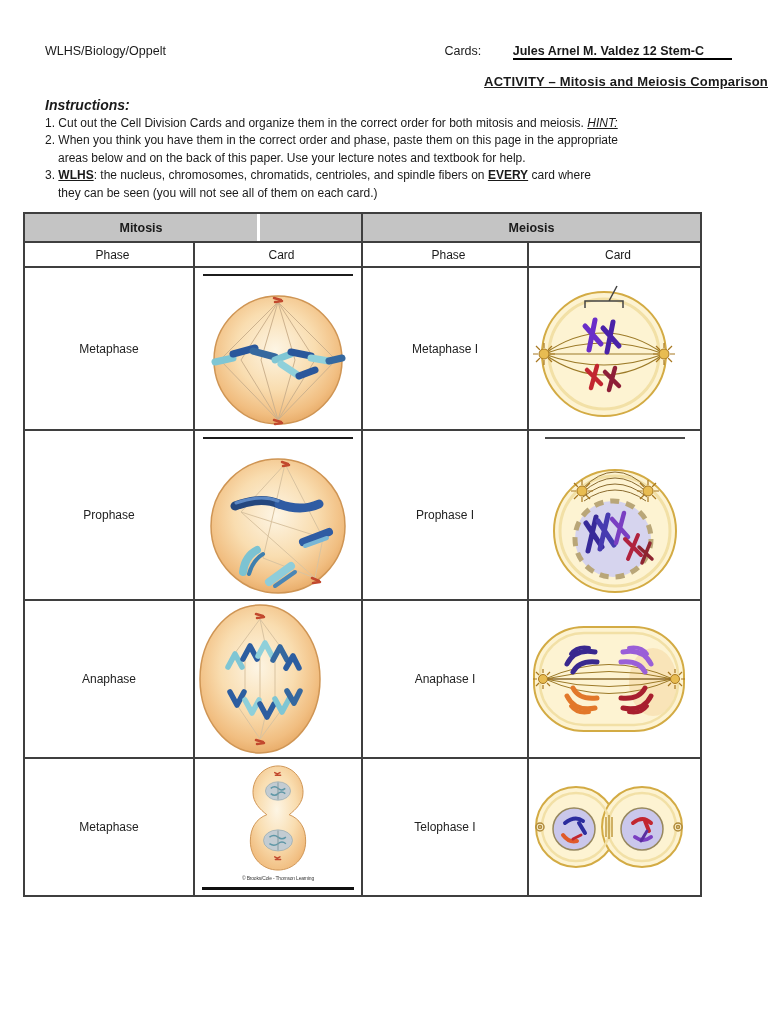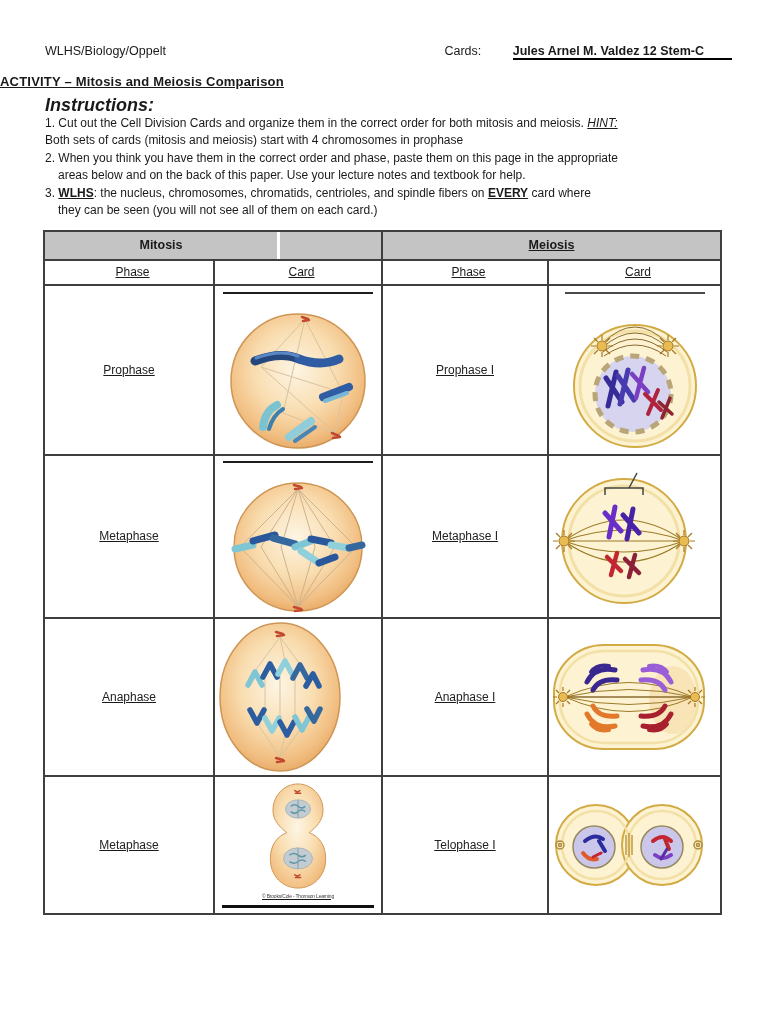--- a/index.html
+++ b/index.html
@@ -9,33 +9,32 @@
     font-family:"Liberation Sans", sans-serif; color:#1a1a1a;
     position:relative; overflow:hidden;
   }
   .topbar {
     display:flex; justify-content:space-between; align-items:flex-end;
     padding:44px 36px 0 45px; font-size:12.5px;gap:16px;
   }
   .name-wrap { white-space:nowrap; }
   .name-value { font-weight:700; border-bottom:2px solid #000; padding-right:28px;margin-left:28px; }
   .doc-title {
-    text-align:left; font-weight:700; font-size:13px; margin-top:16px;
+    text-align:right; font-weight:700; font-size:13px; margin-top:16px;
     text-decoration:underline; letter-spacing:.2px;
   }
   .instructions { margin:8px 40px 0 45px; font-size:12px; line-height:17.5px; }
-  .ins-head { font-weight:700; font-style:italic; font-size:18px; }
+  .ins-head { font-weight:700; font-style:italic; font-size:14px; }
   .indent { padding-left:13px; }
   .hint { font-style:italic; text-decoration:underline; }
   .bu { font-weight:700; text-decoration:underline; }
 
   table.cmp {
     border-collapse:collapse; table-layout:fixed;
-    margin:10px 0 0 43px;
-    text-decoration:underline;
+    margin:10px 0 0 23px;
   }
   table.cmp td { border:2px solid #3f3f3f; padding:0; }
   tr.ghead td {
     background:#c4c4c4; font-weight:700; font-size:12.5px;
     text-align:center; height:29px; vertical-align:middle;
   }
   td.mit-head { position:relative; }
   td.mit-head .mit-label {
     position:absolute; left:0; top:0; width:232px; height:100%;
     display:flex; align-items:center; justify-content:center;
@@ -61,21 +60,20 @@
   <div class="topbar">
     <span>WLHS/Biology/Oppelt</span>
     <span class="name-wrap"><span>Cards:</span>&nbsp;<span class="name-value">Jules Arnel M. Valdez 12 Stem-C</span></span>
   </div>
 
   <div class="doc-title">ACTIVITY – Mitosis and Meiosis Comparison</div>
 
   <div class="instructions">
     <div class="ins-head">Instructions:</div>
     <div><span>1. Cut out the Cell Division Cards and organize them in the correct order for both mitosis and meiosis. </span><span class="hint">HINT:</span></div>
-    <div>Both sets of cards (mitosis and meiosis) start with 4 chromosomes in prophase</div>
     <div>2. When you think you have them in the correct order and phase, paste them on this page in the appropriate</div>
     <div class="indent">areas below and on the back of this paper. Use your lecture notes and textbook for help.</div>
     <div><span>3. </span><span class="bu">WLHS</span><span>:  the nucleus, chromosomes, chromatids, centrioles, and spindle fibers on </span><span class="bu">EVERY</span><span> card where</span></div>
     <div class="indent">they can be seen (you will not see all of them on each card.)</div>
   </div>
 
   <table class="cmp">
     <colgroup>
         <col style="width:170px">
         <col style="width:168px">
@@ -90,91 +88,20 @@
         <div class="split"></div>
       </td>
       <td colspan="2">Meiosis</td>
     </tr>
 
     <tr class="chead">
       <td>Phase</td>
       <td>Card</td>
       <td>Phase</td>
       <td>Card</td>
-    </tr>
-
-    <tr style="height:170px">
-      <td class="phase-cell">Prophase</td>
-      <td class="card-cell">
-        <div class="card-stack">
-          <div class="cutline"></div>
-          <svg width="150" height="146" viewBox="0 0 150 146">
-            <defs>
-                  <radialGradient id="ga" cx="48%" cy="42%" r="62%">
-              <stop offset="0" stop-color="#fdf5e4"></stop>
-                    <stop offset=".5" stop-color="#f9ddb0"></stop>
-              <stop offset=".82" stop-color="#f1be81"></stop>
-                    <stop offset="1" stop-color="#e5a560"></stop>
-            </radialGradient>
-                </defs>
-            <circle cx="75" cy="75" r="67" fill="url(#ga)" stroke="#cf9554" stroke-width="1.5"></circle>
-            <g stroke="#d9c3a0" stroke-width="1" fill="none">
-              <path d="M82,13 L38,61 M82,13 L120,87 M82,13 L60,107 M112,127 L38,61 M112,127 L120,87 M112,127 L60,107 M38,61 L120,87"></path>
-            </g>
-            <g stroke-linecap="round" fill="none">
-              <path d="M32,55 q26,-10 44,-2" stroke="#24477e" stroke-width="9"></path>
-              <path d="M76,53 q22,8 40,0" stroke="#2f5ca3" stroke-width="9"></path>
-              <path d="M33,52 q25,-9 42,-2" stroke="#5b87c4" stroke-width="3"></path>
-              <path d="M100,91 l26,-10" stroke="#2f5ca3" stroke-width="8"></path>
-              <path d="M102,95 l22,-8" stroke="#79b7d6" stroke-width="4"></path>
-              <path d="M40,121 q2,-16 14,-22" stroke="#7cc3d2" stroke-width="8"></path>
-              <path d="M46,123 q4,-14 14,-20" stroke="#3f7fae" stroke-width="4"></path>
-              <path d="M66,131 l22,-16" stroke="#8fcdda" stroke-width="8"></path>
-              <path d="M72,135 l20,-14" stroke="#4a86b5" stroke-width="4"></path>
-            </g>
-            <g stroke="#c2492e" stroke-width="2.5" stroke-linecap="round" fill="none">
-              <path d="M79,11 l6,2 M80,15 l6,-1"></path>
-              <path d="M109,127 l7,3 M110,132 l7,-1"></path>
-            </g>
-          </svg>
-        </div>
-      </td>
-      <td class="phase-cell">Prophase I</td>
-      <td class="card-cell">
-        <div class="card-stack">
-          <div class="cutline thin"></div>
-          <svg width="150" height="146" viewBox="0 0 150 146">
-            <circle cx="75" cy="80" r="61" fill="#fdf3d2" stroke="#d3ab44" stroke-width="2"></circle>
-            <circle cx="75" cy="80" r="55" fill="none" stroke="#f2e0a6" stroke-width="3"></circle>
-            <circle cx="73" cy="88" r="38" fill="#d6d4ee" stroke="#b9a678" stroke-width="5" stroke-dasharray="9 7"></circle>
-            <g stroke-linecap="round" fill="none">
-              <path d="M56,66 L48,100 M46,72 L62,96" stroke="#372a99" stroke-width="5"></path>
-              <path d="M68,64 L60,98 M58,70 L74,94" stroke="#473bb0" stroke-width="5"></path>
-              <path d="M84,62 L76,92 M72,68 L88,86" stroke="#7a3fc2" stroke-width="4.5"></path>
-              <path d="M98,84 L88,108 M85,88 L101,104" stroke="#b0233e" stroke-width="4"></path>
-              <path d="M110,92 L102,112 M99,96 L112,108" stroke="#8e2430" stroke-width="3.5"></path>
-            </g>
-            <g stroke="#8a6b2f" stroke-width="1" fill="none">
-              <path d="M42,38 Q75,4 108,38 M42,42 Q75,12 108,42 M43,46 Q75,20 107,46 M44,50 Q75,28 106,50"></path>
-            </g>
-            <g transform="translate(42,40)">
-                  <circle r="5" fill="#e8bc52" stroke="#a87820"></circle>
-                  <g stroke="#a87820" stroke-width="1.2">
-                    <path d="M0,-6 V-11 M4,-4 L8,-8 M6,0 H11 M4,4 L8,8 M0,6 V11 M-4,4 L-8,8 M-6,0 H-11 M-4,-4 L-8,-8"></path>
-                  </g>
-                </g>
-            <g transform="translate(108,40)">
-                  <circle r="5" fill="#e8bc52" stroke="#a87820"></circle>
-                  <g stroke="#a87820" stroke-width="1.2">
-                    <path d="M0,-6 V-11 M4,-4 L8,-8 M6,0 H11 M4,4 L8,8 M0,6 V11 M-4,4 L-8,8 M-6,0 H-11 M-4,-4 L-8,-8"></path>
-                  </g>
-                </g>
-          </svg>
-        </div>
-      </td>
     </tr>
 
     <tr style="height:163px">
       <td class="phase-cell">Metaphase</td>
       <td class="card-cell">
         <div class="card-stack">
           <div class="cutline"></div>
           <svg width="150" height="140" viewBox="0 0 150 140">
             <defs>
                   <radialGradient id="gb" cx="48%" cy="42%" r="62%">
@@ -233,20 +160,91 @@
           <g transform="translate(135,80)">
                 <circle r="5" fill="#e8bc52" stroke="#a87820"></circle>
                 <g stroke="#a87820" stroke-width="1.2">
                   <path d="M0,-6 V-11 M4,-4 L8,-8 M6,0 H11 M4,4 L8,8 M0,6 V11 M-4,4 L-8,8 M-6,0 H-11 M-4,-4 L-8,-8"></path>
                 </g>
               </g>
         </svg>
       </td>
     </tr>
 
+    <tr style="height:170px">
+      <td class="phase-cell">Prophase</td>
+      <td class="card-cell">
+        <div class="card-stack">
+          <div class="cutline"></div>
+          <svg width="150" height="146" viewBox="0 0 150 146">
+            <defs>
+                  <radialGradient id="ga" cx="48%" cy="42%" r="62%">
+              <stop offset="0" stop-color="#fdf5e4"></stop>
+                    <stop offset=".5" stop-color="#f9ddb0"></stop>
+              <stop offset=".82" stop-color="#f1be81"></stop>
+                    <stop offset="1" stop-color="#e5a560"></stop>
+            </radialGradient>
+                </defs>
+            <circle cx="75" cy="75" r="67" fill="url(#ga)" stroke="#cf9554" stroke-width="1.5"></circle>
+            <g stroke="#d9c3a0" stroke-width="1" fill="none">
+              <path d="M82,13 L38,61 M82,13 L120,87 M82,13 L60,107 M112,127 L38,61 M112,127 L120,87 M112,127 L60,107 M38,61 L120,87"></path>
+            </g>
+            <g stroke-linecap="round" fill="none">
+              <path d="M32,55 q26,-10 44,-2" stroke="#24477e" stroke-width="9"></path>
+              <path d="M76,53 q22,8 40,0" stroke="#2f5ca3" stroke-width="9"></path>
+              <path d="M33,52 q25,-9 42,-2" stroke="#5b87c4" stroke-width="3"></path>
+              <path d="M100,91 l26,-10" stroke="#2f5ca3" stroke-width="8"></path>
+              <path d="M102,95 l22,-8" stroke="#79b7d6" stroke-width="4"></path>
+              <path d="M40,121 q2,-16 14,-22" stroke="#7cc3d2" stroke-width="8"></path>
+              <path d="M46,123 q4,-14 14,-20" stroke="#3f7fae" stroke-width="4"></path>
+              <path d="M66,131 l22,-16" stroke="#8fcdda" stroke-width="8"></path>
+              <path d="M72,135 l20,-14" stroke="#4a86b5" stroke-width="4"></path>
+            </g>
+            <g stroke="#c2492e" stroke-width="2.5" stroke-linecap="round" fill="none">
+              <path d="M79,11 l6,2 M80,15 l6,-1"></path>
+              <path d="M109,127 l7,3 M110,132 l7,-1"></path>
+            </g>
+          </svg>
+        </div>
+      </td>
+      <td class="phase-cell">Prophase I</td>
+      <td class="card-cell">
+        <div class="card-stack">
+          <div class="cutline thin"></div>
+          <svg width="150" height="146" viewBox="0 0 150 146">
+            <circle cx="75" cy="80" r="61" fill="#fdf3d2" stroke="#d3ab44" stroke-width="2"></circle>
+            <circle cx="75" cy="80" r="55" fill="none" stroke="#f2e0a6" stroke-width="3"></circle>
+            <circle cx="73" cy="88" r="38" fill="#d6d4ee" stroke="#b9a678" stroke-width="5" stroke-dasharray="9 7"></circle>
+            <g stroke-linecap="round" fill="none">
+              <path d="M56,66 L48,100 M46,72 L62,96" stroke="#372a99" stroke-width="5"></path>
+              <path d="M68,64 L60,98 M58,70 L74,94" stroke="#473bb0" stroke-width="5"></path>
+              <path d="M84,62 L76,92 M72,68 L88,86" stroke="#7a3fc2" stroke-width="4.5"></path>
+              <path d="M98,84 L88,108 M85,88 L101,104" stroke="#b0233e" stroke-width="4"></path>
+              <path d="M110,92 L102,112 M99,96 L112,108" stroke="#8e2430" stroke-width="3.5"></path>
+            </g>
+            <g stroke="#8a6b2f" stroke-width="1" fill="none">
+              <path d="M42,38 Q75,4 108,38 M42,42 Q75,12 108,42 M43,46 Q75,20 107,46 M44,50 Q75,28 106,50"></path>
+            </g>
+            <g transform="translate(42,40)">
+                  <circle r="5" fill="#e8bc52" stroke="#a87820"></circle>
+                  <g stroke="#a87820" stroke-width="1.2">
+                    <path d="M0,-6 V-11 M4,-4 L8,-8 M6,0 H11 M4,4 L8,8 M0,6 V11 M-4,4 L-8,8 M-6,0 H-11 M-4,-4 L-8,-8"></path>
+                  </g>
+                </g>
+            <g transform="translate(108,40)">
+                  <circle r="5" fill="#e8bc52" stroke="#a87820"></circle>
+                  <g stroke="#a87820" stroke-width="1.2">
+                    <path d="M0,-6 V-11 M4,-4 L8,-8 M6,0 H11 M4,4 L8,8 M0,6 V11 M-4,4 L-8,8 M-6,0 H-11 M-4,-4 L-8,-8"></path>
+                  </g>
+                </g>
+          </svg>
+        </div>
+      </td>
+    </tr>
+
     <tr style="height:158px">
       <td class="phase-cell">Anaphase</td>
       <td class="card-cell">
         <svg width="130" height="156" viewBox="0 0 130 156">
           <defs>
                 <radialGradient id="gc" cx="48%" cy="42%" r="62%">
             <stop offset="0" stop-color="#fdf5e4"></stop>
                   <stop offset=".5" stop-color="#f9ddb0"></stop>
             <stop offset=".82" stop-color="#f1be81"></stop>
                   <stop offset="1" stop-color="#e5a560"></stop>

